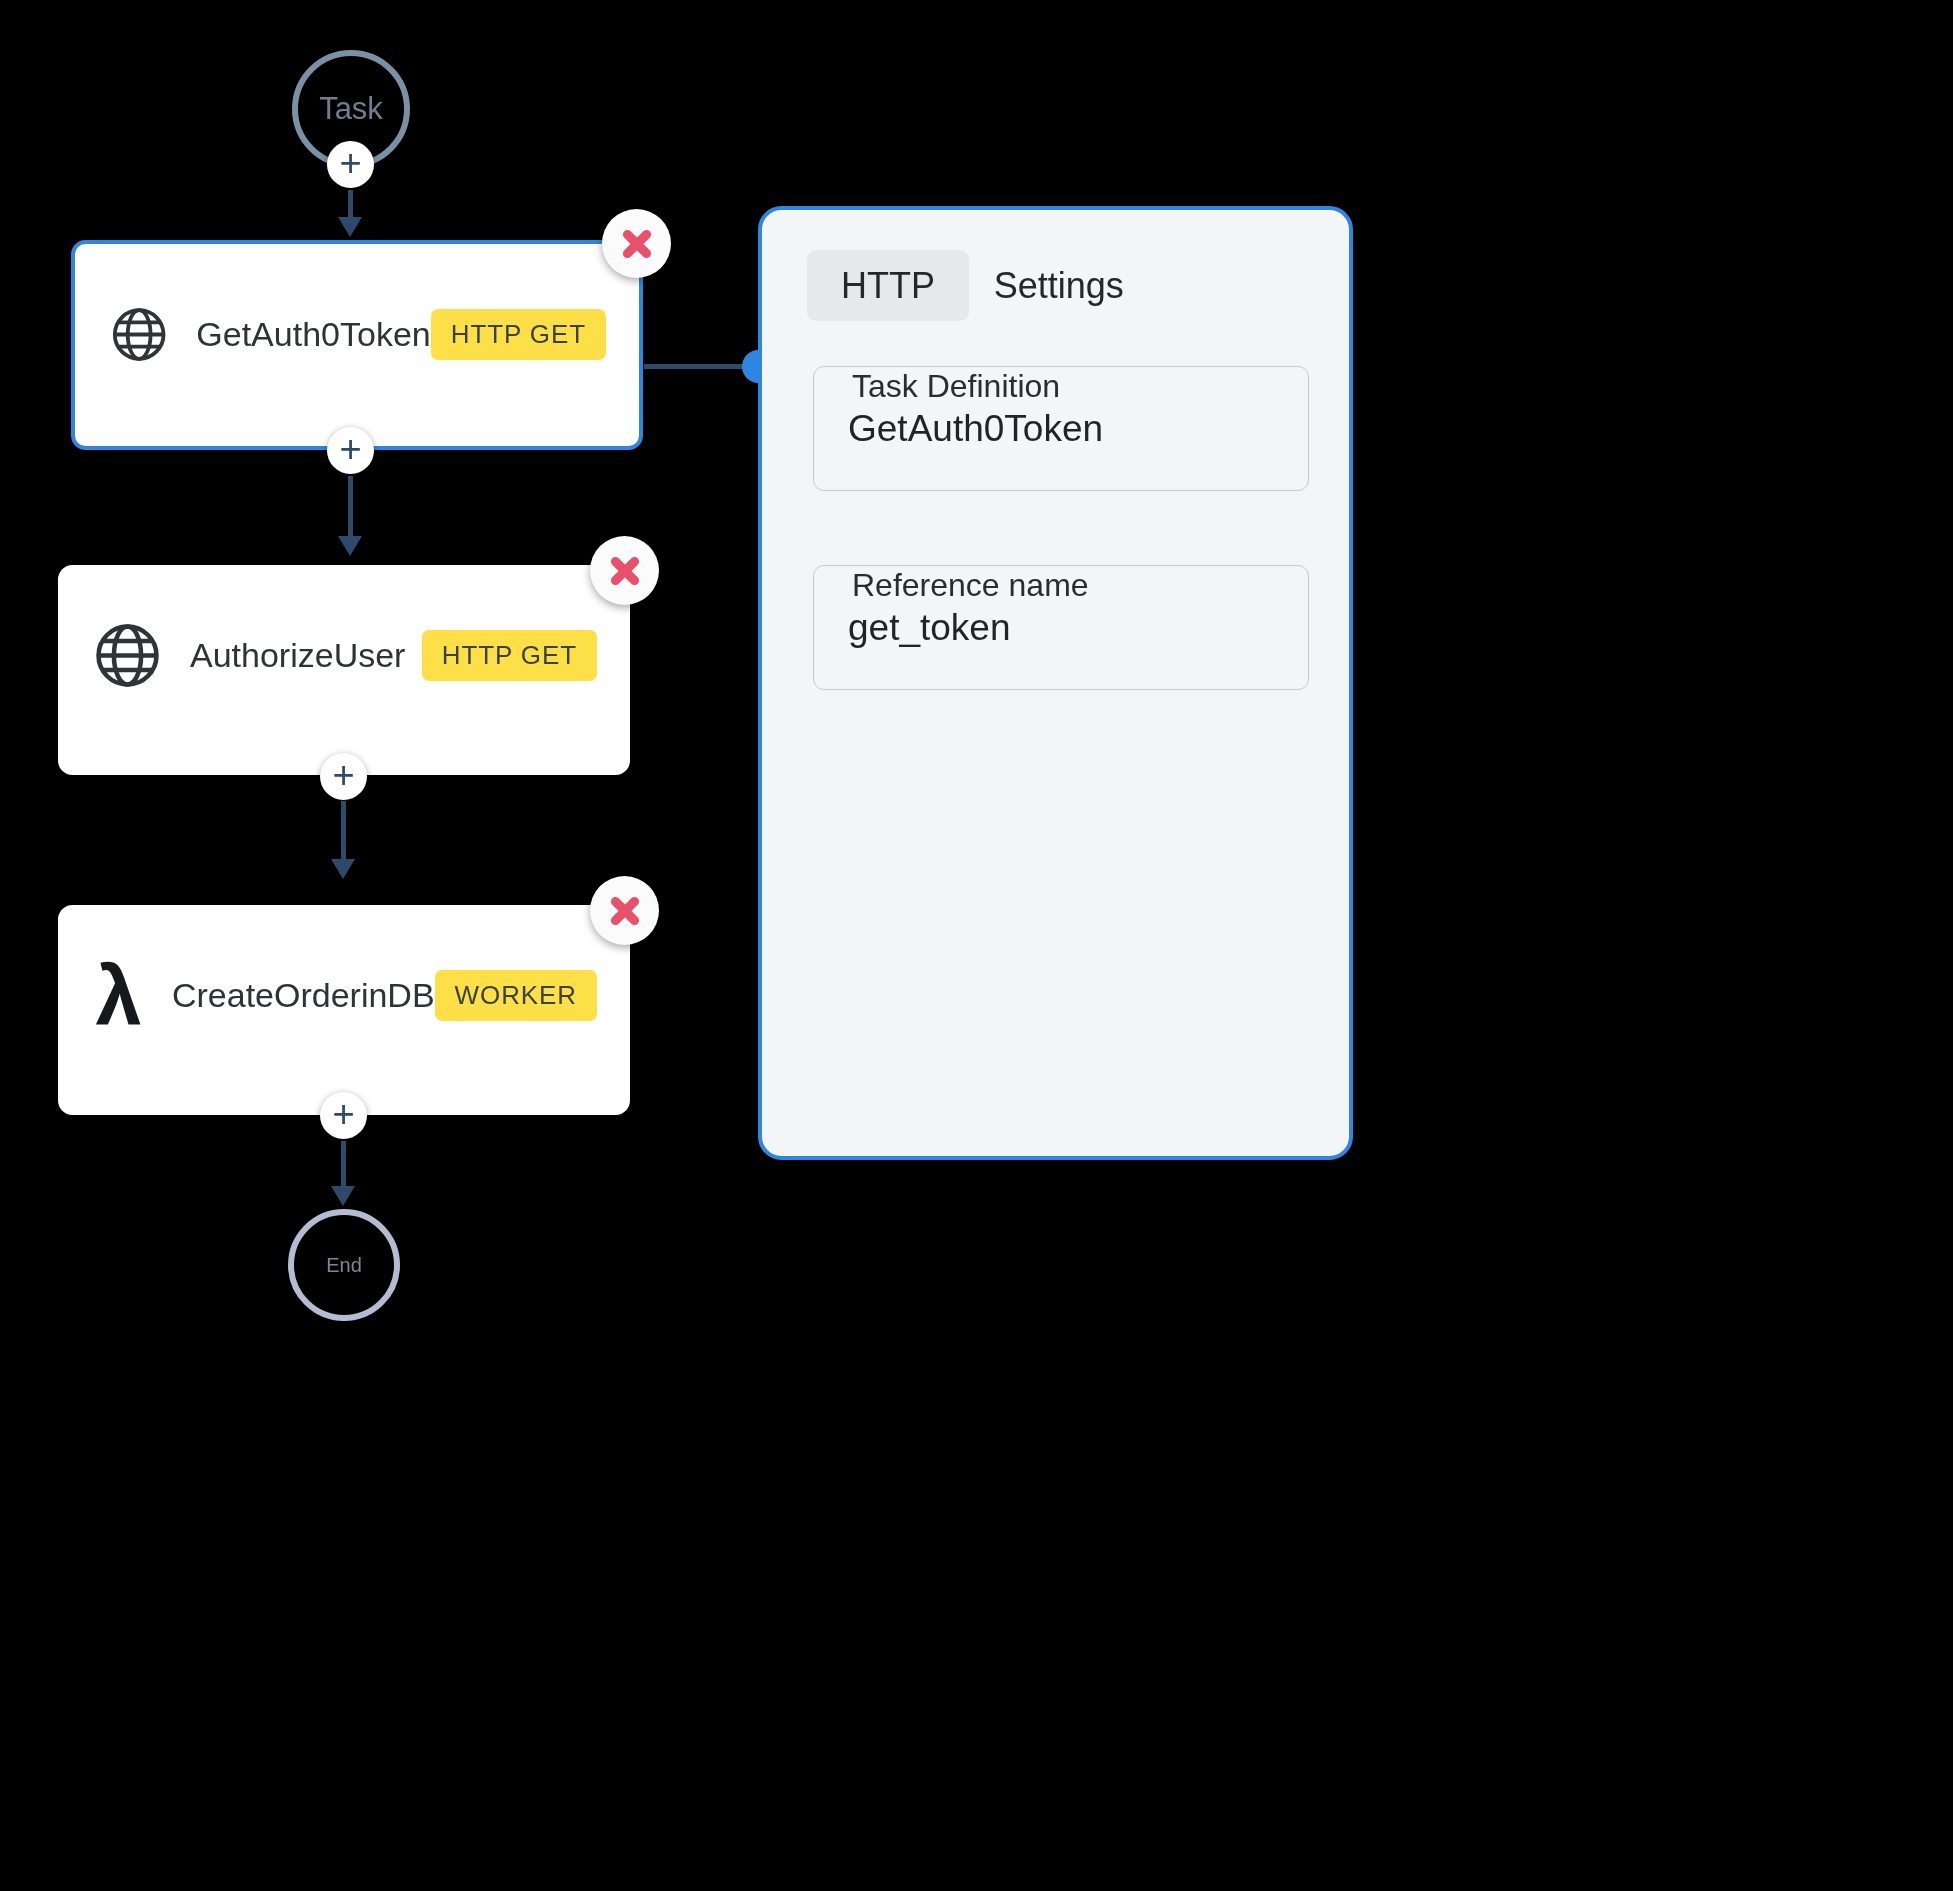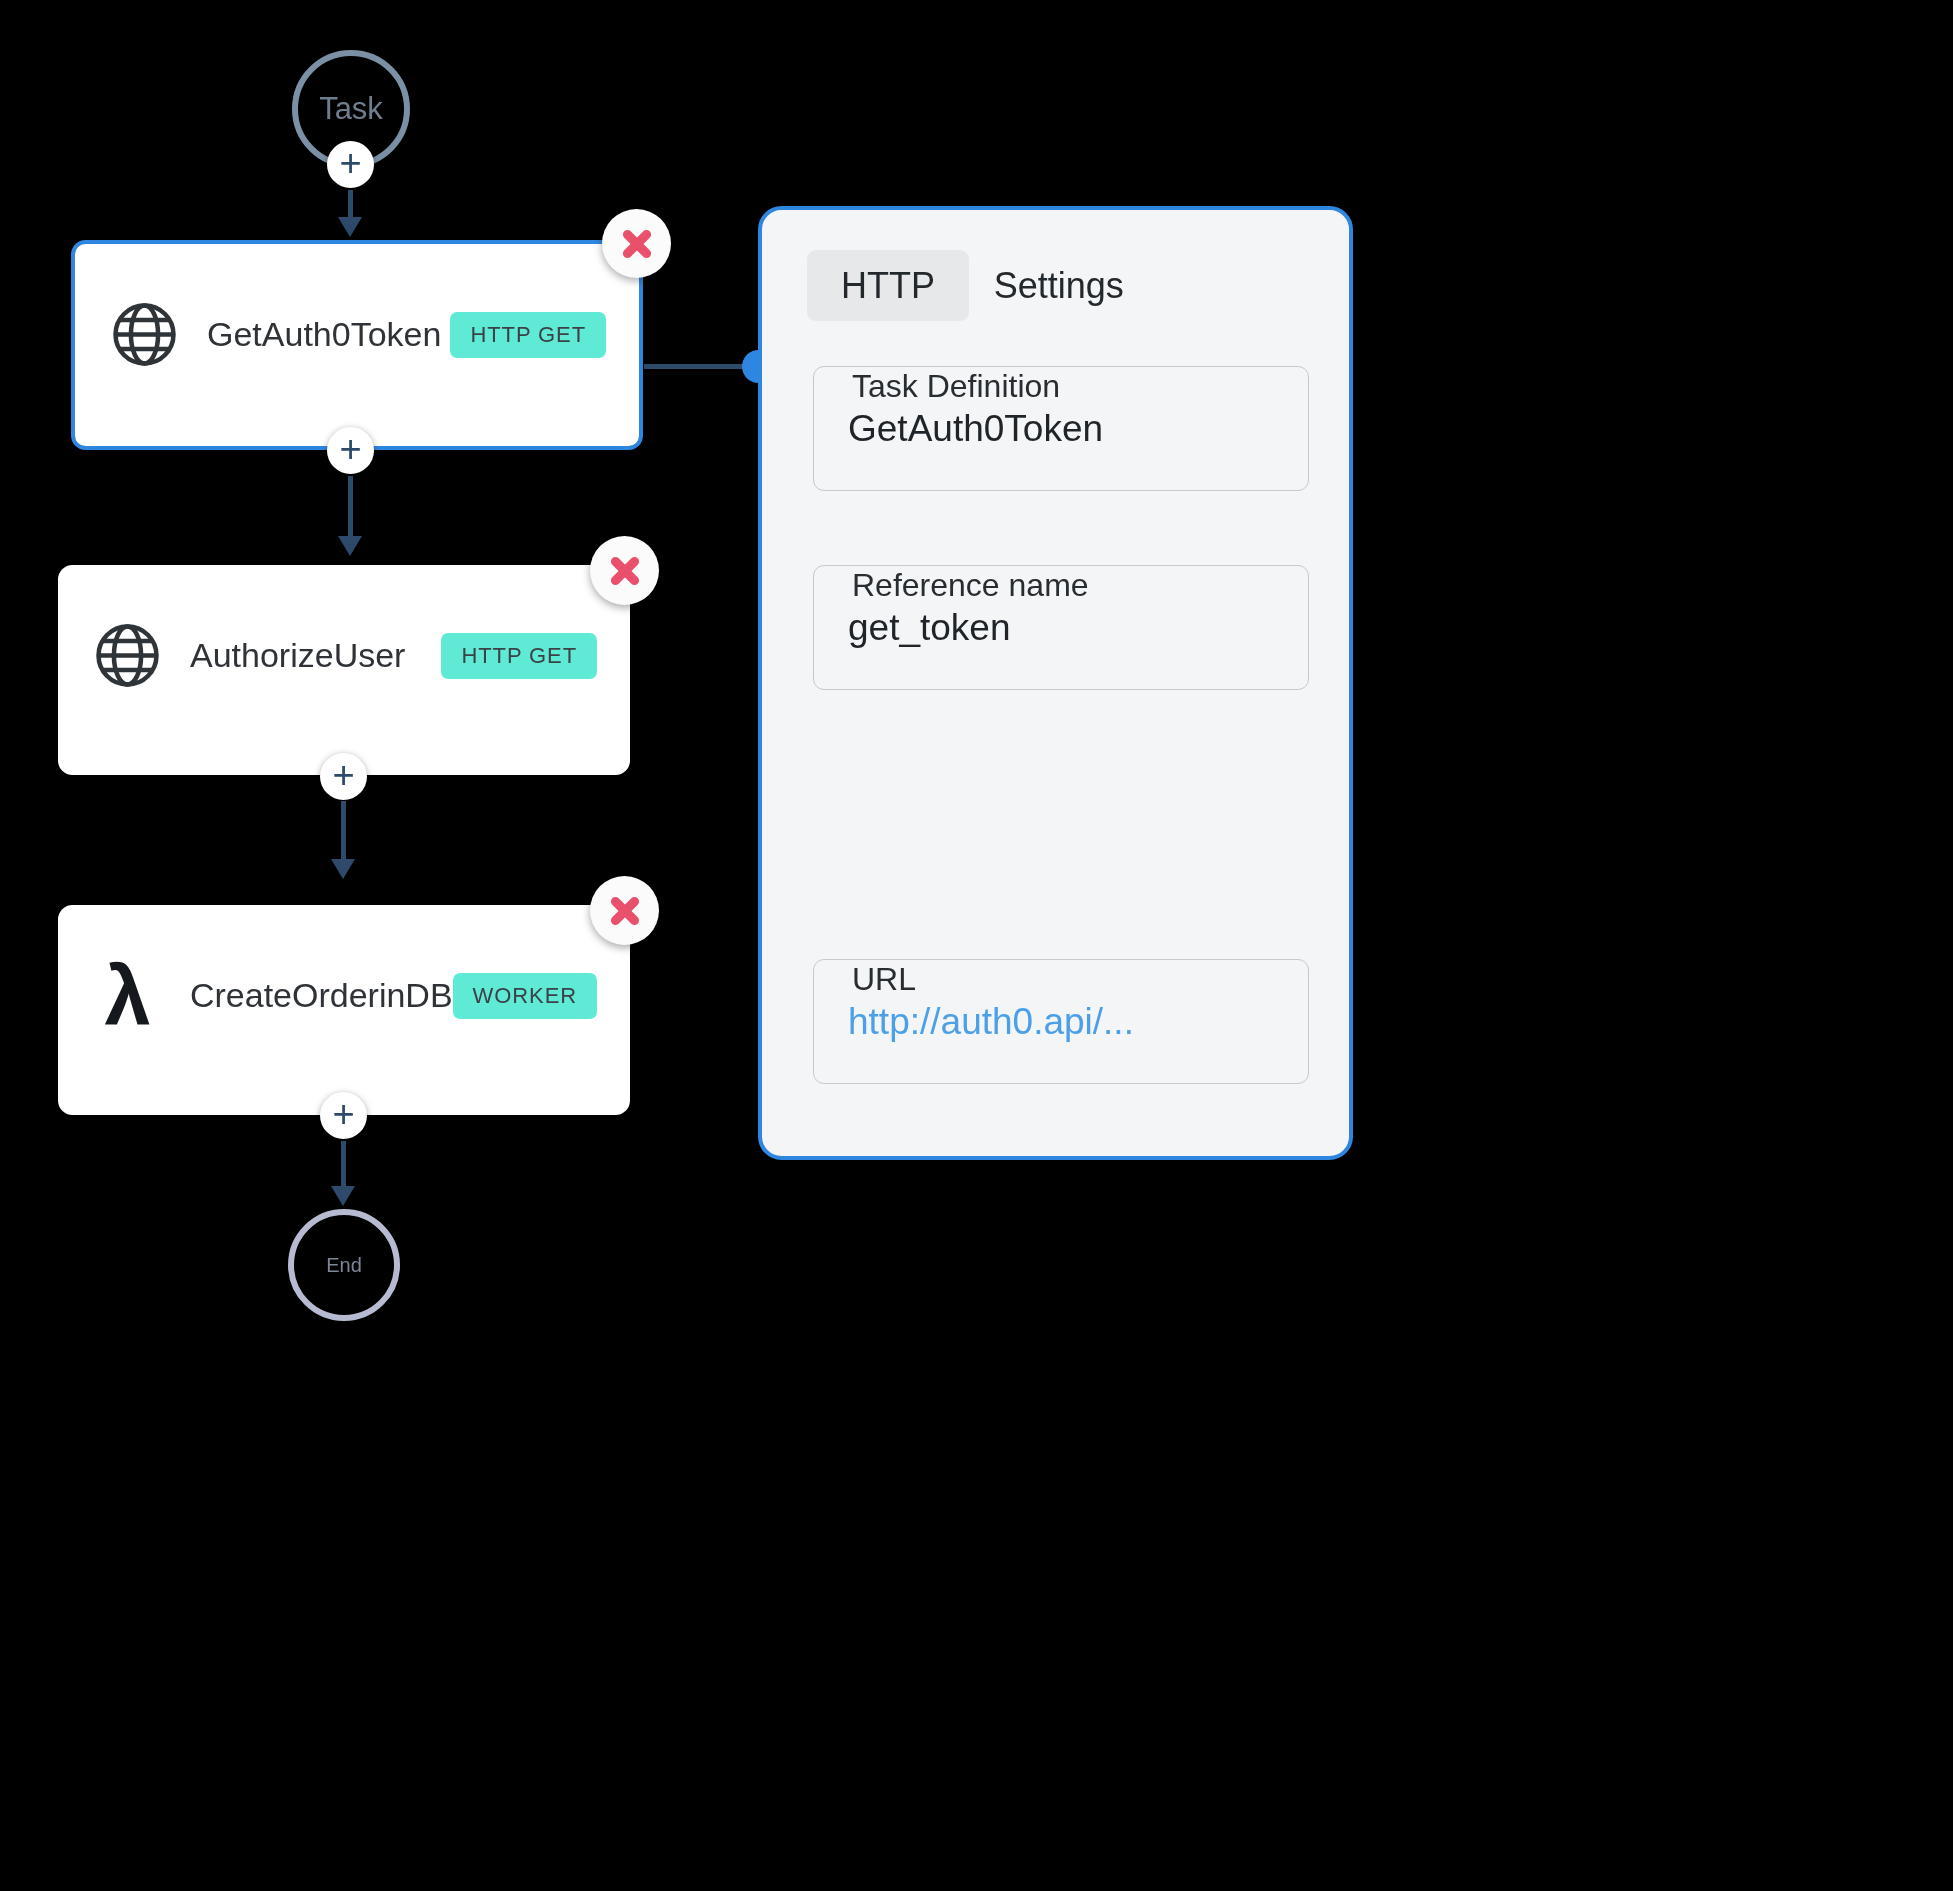--- a/index.html
+++ b/index.html
@@ -37,21 +37,21 @@
     position:absolute;width:572px;height:210px;background:#fff;border-radius:14.5px;
     box-shadow:0 3.6px 14.5px rgba(0,0,0,.3);box-sizing:border-box;
   }
   .task-card.selected{border:4.5px solid #2f86e0;}
   .card-row{
     position:absolute;left:36px;right:33px;top:47px;height:87px;
     display:flex;align-items:center;
   }
   .node-title{font-size:34px;color:#2f3337;margin-left:29px;white-space:nowrap;}
   .badge{
-    margin-left:auto;background:#5eead4;color:#3c4148;font-size:22px;letter-spacing:0.9px;
+    margin-left:auto;background:#fde047;color:#3c4148;font-size:26px;letter-spacing:0.9px;
     padding:10px 20px;border-radius:7.2px;white-space:nowrap;
   }
   .lambda-glyph{font-size:83px;color:#15191d;font-weight:bold;line-height:1;width:71px;text-align:center;}
 
   
   .delete-btn{
     position:absolute;width:69px;height:69px;border-radius:50%;background:#fbfbfb;
     box-shadow:0 2.7px 9px rgba(0,0,0,.35);display:flex;align-items:center;justify-content:center;cursor:pointer;
   }
   .x-icon{position:relative;width:31px;height:31px;}
@@ -190,21 +190,17 @@
       <span class="field-label">Task Definition</span>
       <span class="field-value">GetAuth0Token</span>
     </div>
 
     <div class="field f2">
       <span class="field-label">Reference name</span>
       <span class="field-value">get_token</span>
     </div>
 
 
-    <div class="field f4">
-      <span class="field-label">URL</span>
-      <span class="field-value link">http://auth0.api/...</span>
-    </div>
 
   </div>
 
 </div>
 
 
 </body></html>

